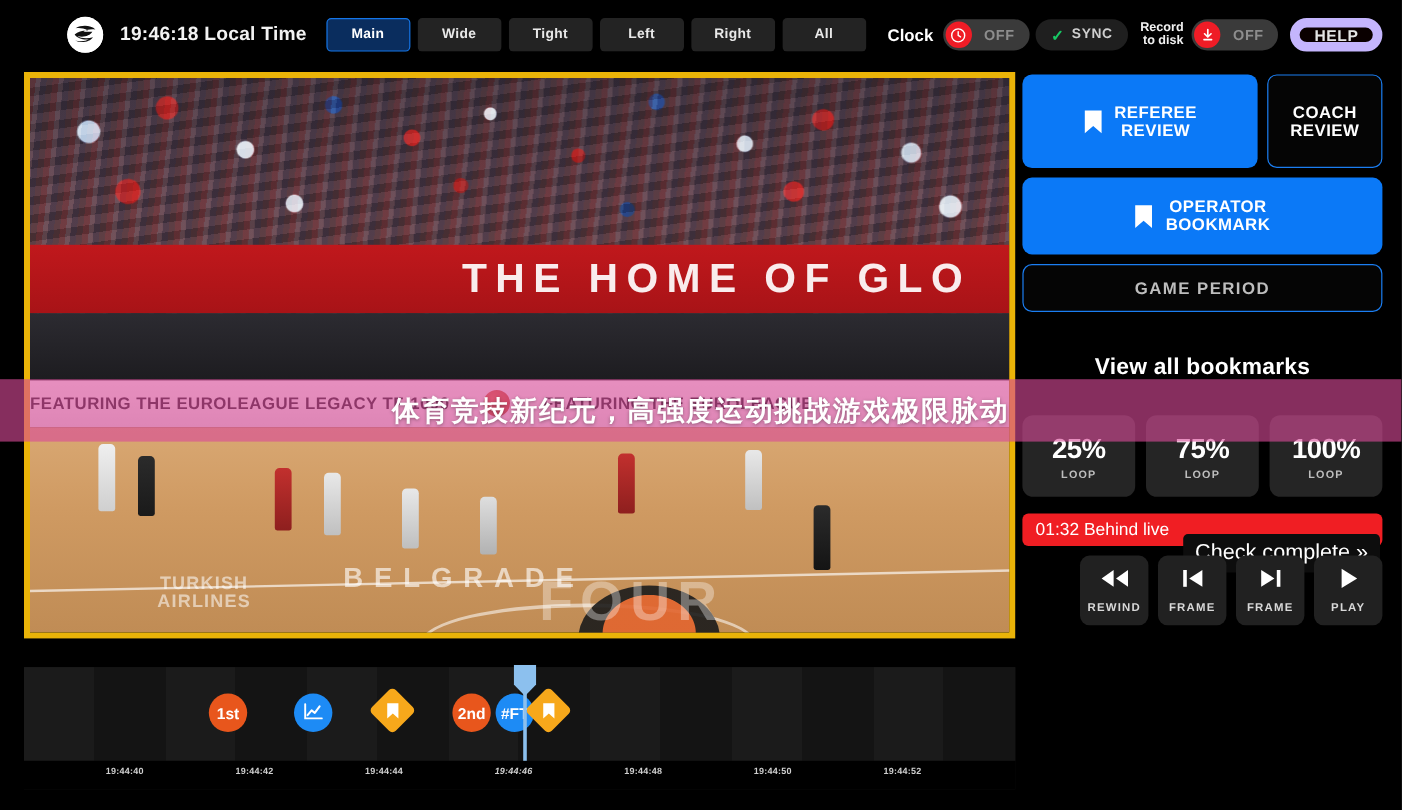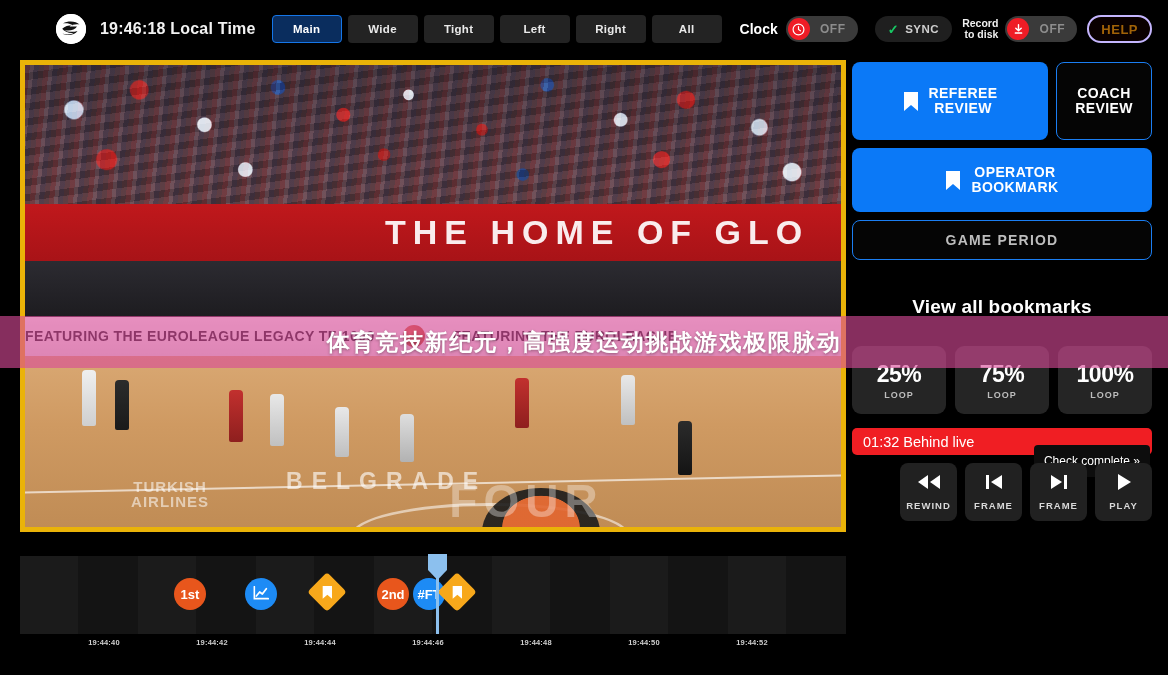--- a/index.html
+++ b/index.html
@@ -59,21 +59,21 @@
     font-size: 11.5px; font-weight: bold; letter-spacing: .5px;
   }
   .sync-check { color: #17c964; font-size: 13px; font-weight: bold; }
   .record-group { display: flex; align-items: center; gap: 7px; }
   .record-label {
     color: #f0f0f0; font-size: 10.5px; font-weight: bold; line-height: 11.5px;
     text-align: right;
   }
   .help-btn {
     height: 28px; min-width: 62px; border-radius: 14px;
-    border: 2px solid #c4b5fd; color: #a16207; background: #0a0000;
+    border: 8px solid #c4b5fd; color: #e5e5e5; background: #0a0000;
     display: flex; align-items: center; justify-content: center;
     font-size: 13px; font-weight: bold; letter-spacing: .5px; padding: 0 12px;
   }
 
   
   .video {
     position: absolute; left: 20px; top: 60px; width: 826px; height: 472px;
     overflow: hidden; background: #111;
     border: 5px solid #eab308;
   }
@@ -223,21 +223,21 @@
 
   .livebar {
     width:100%; height:27px; background:#f01e23; border-radius:5px;
     display:flex; align-items:center; margin-bottom:8px; padding:2px;
   }
   .livebar .lt {
     color:#fff; font-size:14.5px; font-weight:500; padding:0 9px; white-space:nowrap;
   }
   .check-complete {
     margin-left:auto; height:23px; background:#0d0d0d; border-radius:4px;
-    color:#fff; font-size:12px; display:flex; align-items:center;
+    color:#fff; font-size:18px; display:flex; align-items:center;
     padding:16px 10px; white-space:nowrap;margin-top:38px;
   }
   .transport { display:flex; gap:8px;padding-left:48px; }
   .tbtn {
     flex:1; height:58px; border-radius:8px; background:#212121;
     display:flex; flex-direction:column; align-items:center; justify-content:center;
     gap:5px;
   }
   .tbtn .tl { color:#d8d8d8; font-size:9.5px; font-weight:bold; letter-spacing:1px; }
 
@@ -526,20 +526,20 @@
     </div>
 
     <div class="playhead" style="left:416px;">
       <div class="playhead-tab"></div>
     </div>
 
     <div class="tl-axis">
       <div class="tick" style="left:84px;">19:44:40</div>
       <div class="tick" style="left:192px;">19:44:42</div>
       <div class="tick" style="left:300px;">19:44:44</div>
-      <div class="tick" style="left:408px;">19:44:46</div>
+      <div class="tick" style="left:408px;font-style:italic;">19:44:46</div>
       <div class="tick" style="left:516px;">19:44:48</div>
       <div class="tick" style="left:624px;">19:44:50</div>
       <div class="tick" style="left:732px;">19:44:52</div>
     </div>
   </div>
 
 </div>
 
 </body></html>

